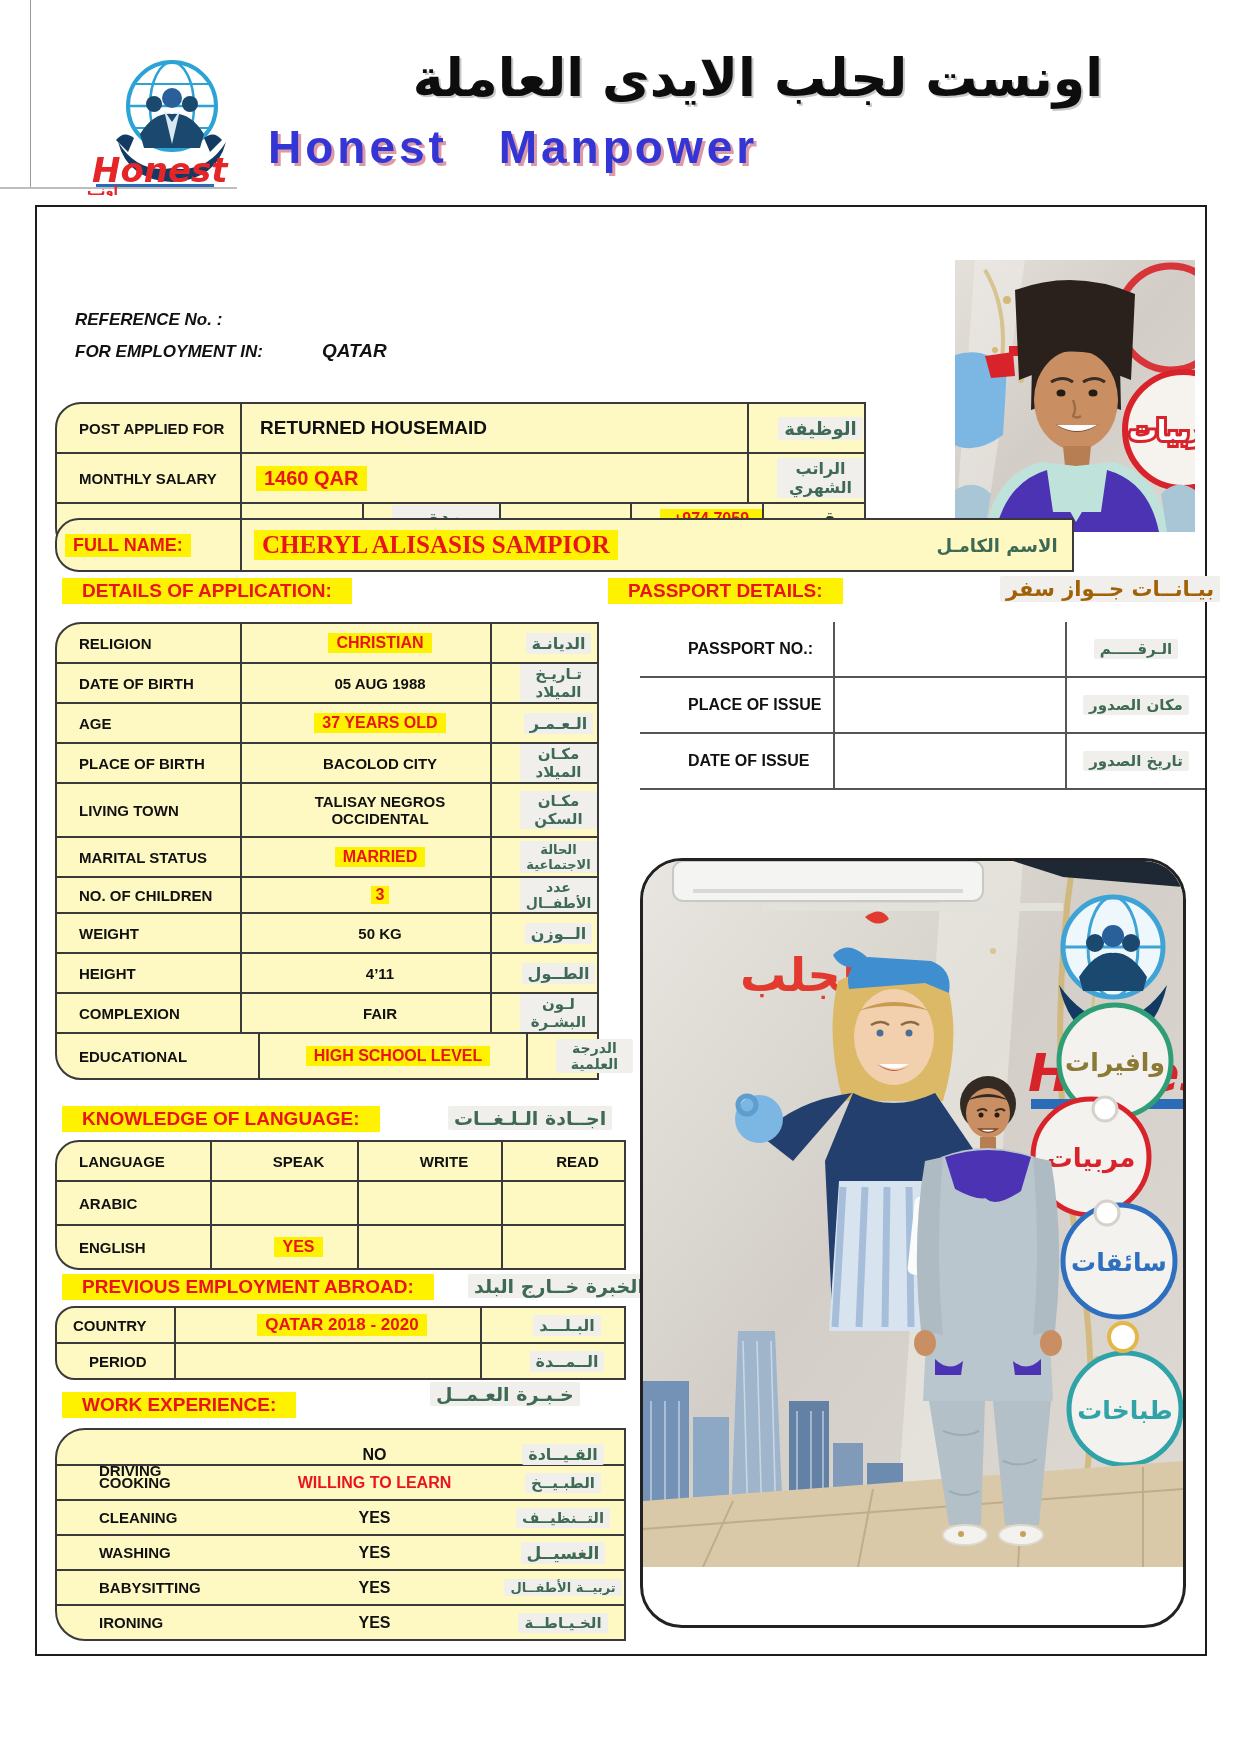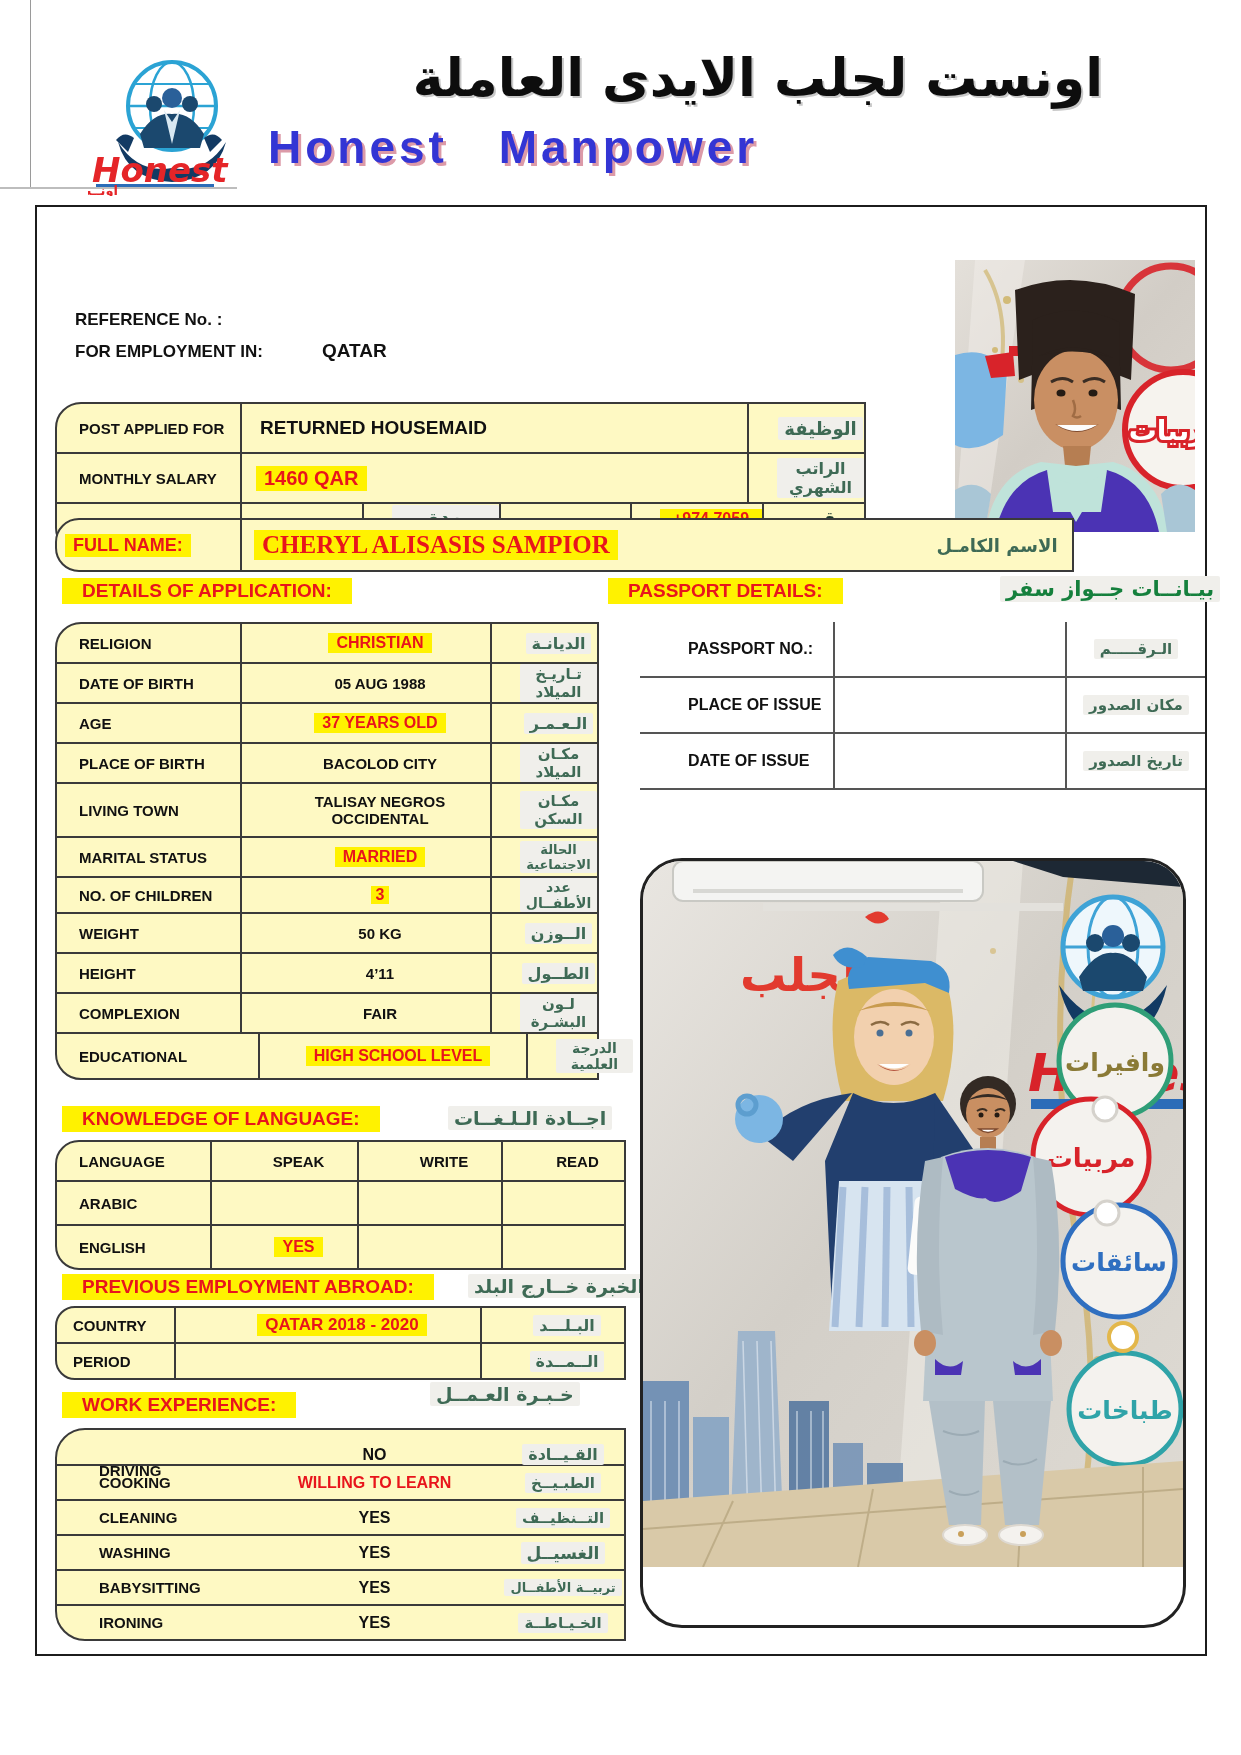--- a/index.html
+++ b/index.html
@@ -1,19 +1,19 @@
 <!DOCTYPE html>
 <html><head>
 <meta charset="utf-8">
 <style>
   html,body{margin:0;padding:0;background:#ffffff;}
   #page{position:relative;width:1241px;height:1755px;background:#ffffff;overflow:hidden;
         font-family:"Liberation Sans",sans-serif;color:#111;}
   .abs{position:absolute;}
-  .b{font-weight:bold;}
+  .b{font-weight:bold;font-style:italic;}
   .ar{font-family:"DejaVu Sans",sans-serif;direction:rtl;font-weight:bold;color:#3e6a55;}
   .arbg{background:#f0efeb;padding:1px 6px;border-radius:2px;}
   .hl{background:#fff200;color:#e8151c;font-weight:bold;padding:1px 8px;}
   .redtxt{color:#e8151c;font-weight:bold;}
   .heading{background:#fff200;color:#e8151c;font-weight:bold;font-size:19px;padding:2px 20px;}
   
   .tbl{position:absolute;border:2px solid #3a3a3a;background:#fef9c3;}
   .round-left{border-radius:26px 0 0 26px;}
   .row{display:grid;border-top:2px solid #3a3a3a;}
   .row:first-child{border-top:none;}
@@ -157,21 +157,21 @@
           <span class="hl" style="font-size:25px;font-family:'Liberation Serif',serif;">CHERYL ALISASIS SAMPIOR</span>
         </div>
       <div class="cell center">
           <span class="ar" style="font-size:18px;">الاسم الكامـل</span>
         </div>
     </div>
   </div>
 
   <div class="abs heading" style="left:62px;top:578px;">DETAILS OF APPLICATION:</div>
   <div class="abs heading" style="left:608px;top:578px;">PASSPORT DETAILS:</div>
-  <div class="abs ar arbg" style="left:1000px;top:576px;font-size:21px;color:#15803d;">بيـانــات جــواز سفر</div>
+  <div class="abs ar arbg" style="left:1000px;top:576px;font-size:21px;color:#a16207;">بيـانــات جــواز سفر</div>
 
   <div class="tbl round-left" style="left:55px;top:622px;width:540px;">
     <div class="row" style="grid-template-columns:183px 250px 107px;height:38px;">
       <div class="cell lbl">RELIGION</div>
       <div class="cell vline center">
           <span class="hl" style="font-size:16px;">CHRISTIAN</span>
         </div>
       <div class="cell vline center">
           <span class="ar arbg" style="font-size:16px;">الديانـة</span>
         </div>
@@ -313,21 +313,21 @@
     <div class="row" style="grid-template-columns:117px 306px 144px;height:34px;">
       <div class="cell lbl" style="padding-left:16px;">COUNTRY</div>
       <div class="cell vline center">
           <span class="hl" style="font-size:17px;">QATAR 2018 - 2020</span>
         </div>
       <div class="cell vline center">
           <span class="ar arbg" style="font-size:16px;">البـلـــد</span>
         </div>
     </div>
     <div class="row" style="grid-template-columns:117px 306px 144px;height:34px;">
-      <div class="cell lbl" style="padding-left:16px;">PERIOD</div>
+      <div class="cell lbl" style="padding-left:32px;">PERIOD</div>
       <div class="cell vline center val"></div>
       <div class="cell vline center">
           <span class="ar arbg" style="font-size:16px;">الــمــدة</span>
         </div>
     </div>
   </div>
 
   <div class="abs ar arbg" style="left:430px;top:1382px;font-size:19px;">خـبـرة العـمــل</div>
   <div class="abs heading" style="left:62px;top:1392px;">WORK EXPERIENCE:</div>
 

